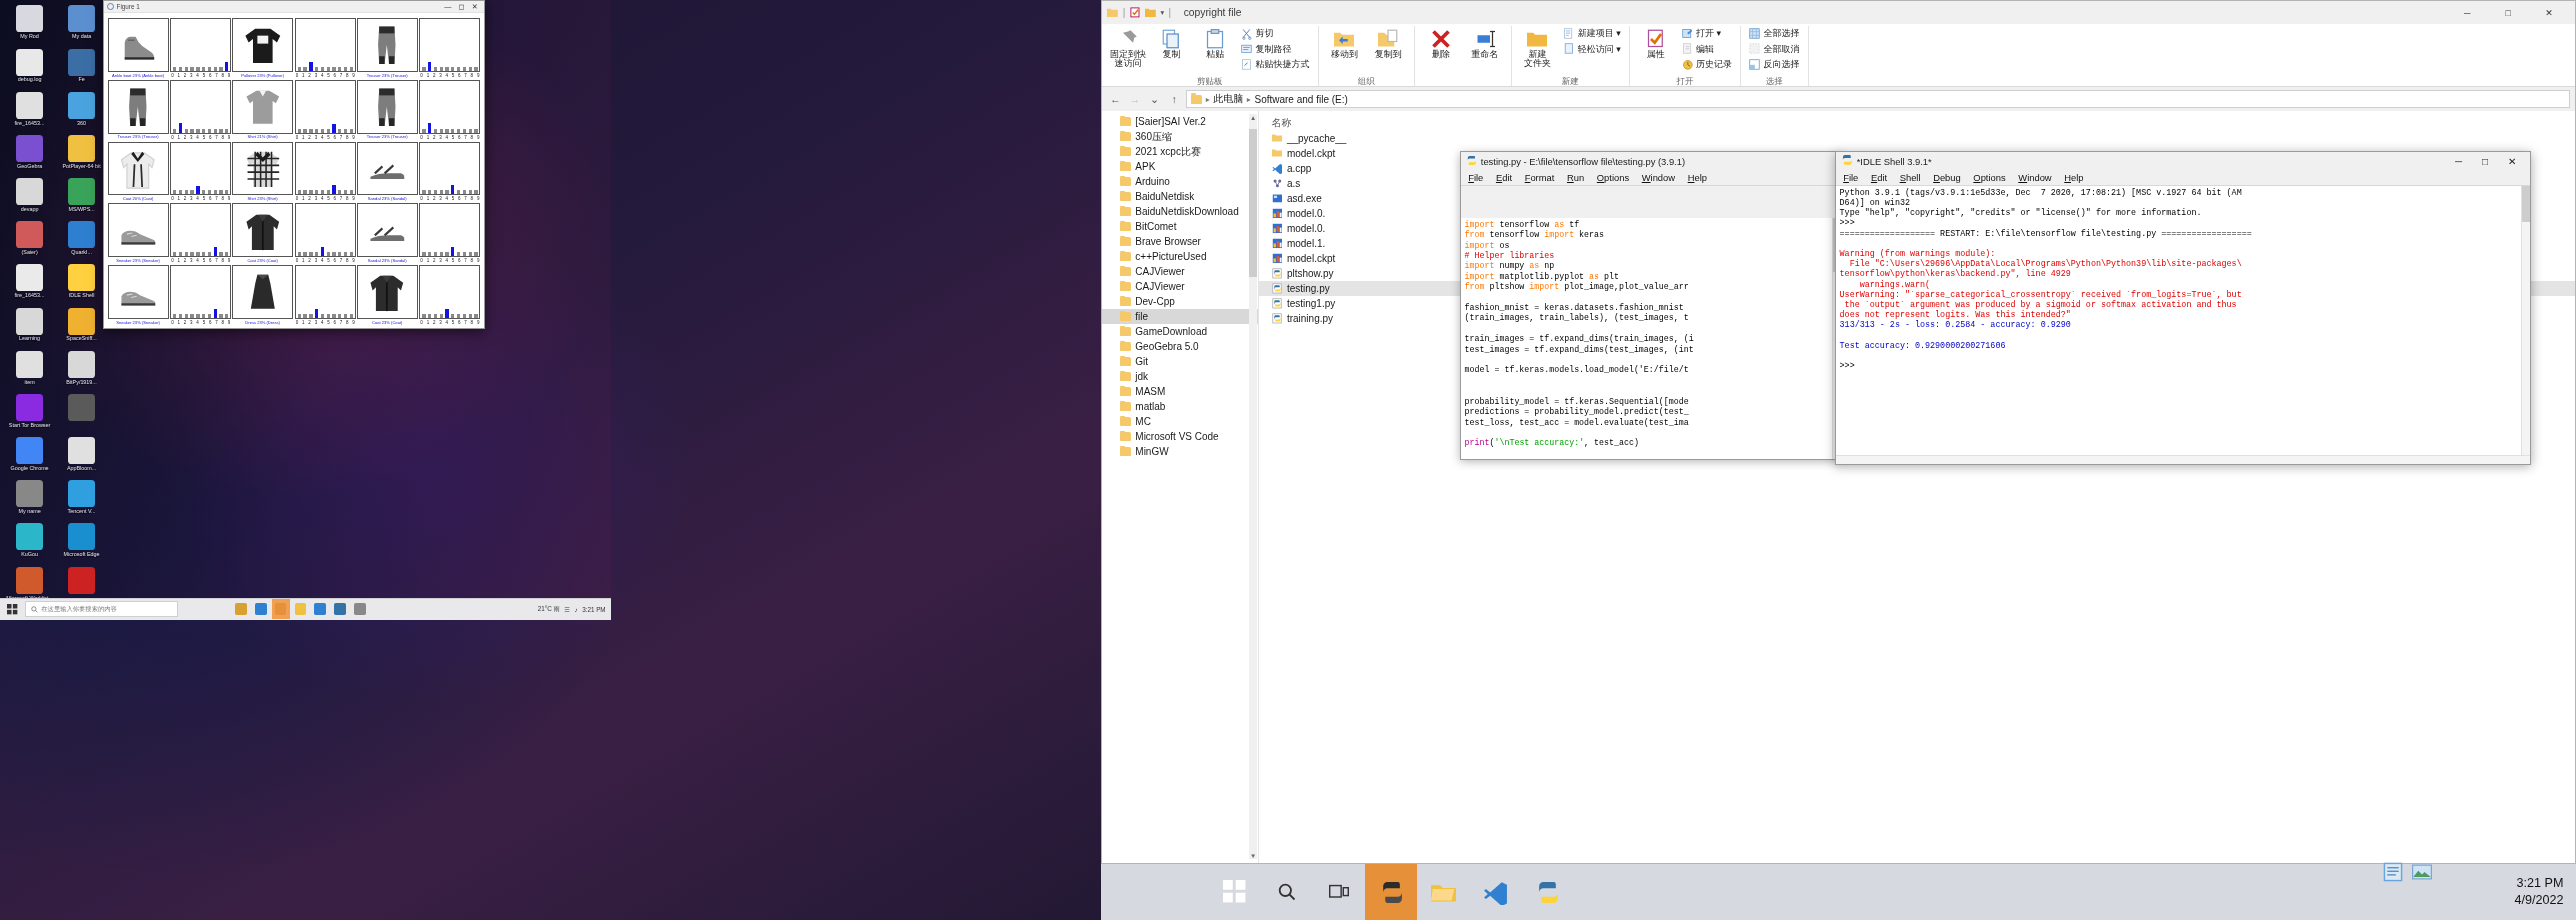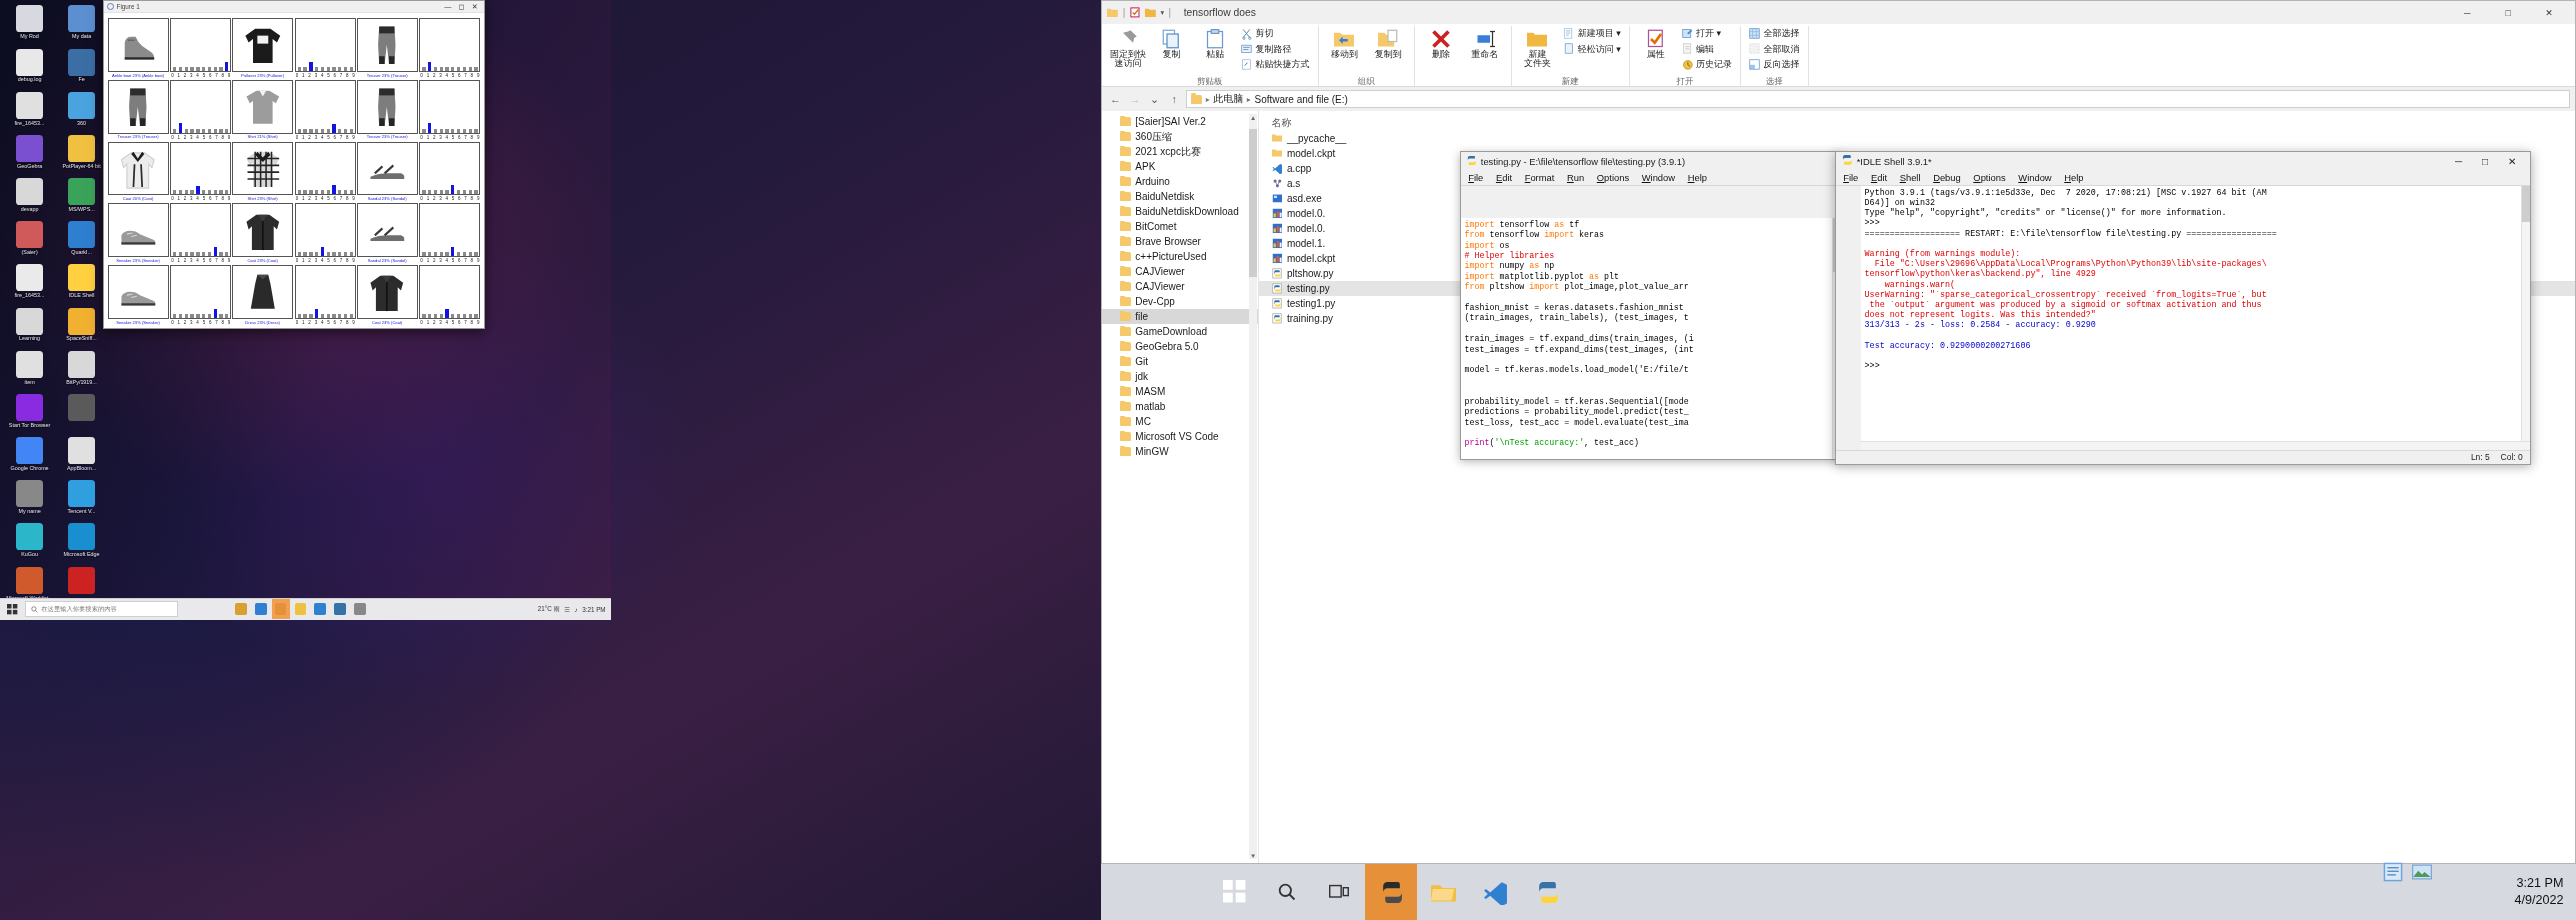--- a/index.html
+++ b/index.html
@@ -213,21 +213,21 @@
   #shell {
     position:absolute; left:1835px; top:151px; width:696px; height:314px;
     background:#f0f0f0; border:0.9px solid #9a9a9a; box-shadow:0 1.8px 10.8px rgba(0,0,0,.35);
     display:flex; flex-direction:column;
   }
   #shell .idle-title .winbtns2 { margin-left:auto; display:flex; gap:20px; padding-right:9px; font-size:10px; color:#222;}
   .shell-text {
     flex:1; background:#fff; overflow:hidden; position:relative;
     font-family:"Liberation Mono","DejaVu Sans Mono",monospace;
     font-size:8.4px; line-height:10.2px; padding:1.8px 0 0 3.6px;
-    white-space:pre; color:#000;margin-left:25px;
+    white-space:pre; color:#000;
   }
   .sh-err { color:#e00000; }
   .sh-out { color:#0000cc; }
   .shell-status {
     height:14.4px; border-top:0.9px solid #d8d8d8; background:#f0f0f0;
     display:flex; align-items:center; justify-content:flex-end; gap:10.8px;
     padding-right:7.2px; font-size:8.5px; color:#222;
   }
   .vscroll { position:absolute; right:0; top:0; width:9px; bottom:0; background:#f4f4f4; border-left:0.9px solid #e0e0e0;}
   .vscroll .thumb { position:absolute; left:0; width:9px; background:#cdcdcd; }
@@ -901,21 +901,21 @@
           </svg>
       </span>
       <span class="qa-ico">
         <svg width="10.8" height="10.8" viewBox="0 0 12 12">
             <path d="M0 2h4l1 1h7v8H0z" fill="#f0b840"></path>
           </svg>
       </span>
       <span style="font-size:7.2px;color:#555">▾</span>
       <span style="color:#999">|</span>
     </span>
-    <span class="doc-title">tensorflow does</span>
+    <span class="doc-title">copyright file</span>
     <span class="winbtns">
       <span class="winbtn">─</span>
       <span class="winbtn">□</span>
       <span class="winbtn close">✕</span>
     </span>
   </div>
 
 
   <div id="ribbon">
       <div class="rgroup">
@@ -1373,24 +1373,20 @@
       <span><u>S</u>hell</span>
       <span><u>D</u>ebug</span>
       <span><u>O</u>ptions</span>
       <span><u>W</u>indow</span>
       <span><u>H</u>elp</span>
     </div>
   <div class="shell-text" id="shell-output"><div><div>Python 3.9.1 (tags/v3.9.1:1e5d33e, Dec  7 2020, 17:08:21) [MSC v.1927 64 bit (AM</div><div>D64)] on win32</div><div>Type "help", "copyright", "credits" or "license()" for more information.</div><div>&gt;&gt;&gt; </div><div>=================== RESTART: E:\file\tensorflow file\testing.py ==================</div><div>&nbsp;</div><div class="sh-err">Warning (from warnings module):</div><div class="sh-err">  File "C:\Users\29696\AppData\Local\Programs\Python\Python39\lib\site-packages\</div><div class="sh-err">tensorflow\python\keras\backend.py", line 4929</div><div class="sh-err">    warnings.warn(</div><div class="sh-err">UserWarning: "`sparse_categorical_crossentropy` received `from_logits=True`, but</div><div class="sh-err"> the `output` argument was produced by a sigmoid or softmax activation and thus</div><div class="sh-err">does not represent logits. Was this intended?"</div><div class="sh-out">313/313 - 2s - loss: 0.2584 - accuracy: 0.9290</div><div>&nbsp;</div><div class="sh-out">Test accuracy: 0.9290000200271606</div><div>&nbsp;</div><div>&gt;&gt;&gt; </div></div>
     <div class="vscroll"><div class="thumb" style="top:0;height:36px"></div></div>
     <div class="hscroll"></div>
   </div>
-  <div class="shell-status">
-    <span>Ln: 5</span>
-    <span>Col: 0</span>
-  </div>
 </div>
 
 <div id="taskbar-right">
   <div class="tb2">
     <svg width="23.4" height="23.4" viewBox="0 0 12 12">
         <rect x="0" y="0" width="5" height="5" fill="#fff"></rect>
         <rect x="6.5" y="0" width="5" height="5" fill="#fff"></rect>
         <rect x="0" y="6.5" width="5" height="5" fill="#fff"></rect>
         <rect x="6.5" y="6.5" width="5" height="5" fill="#fff"></rect>
       </svg>

